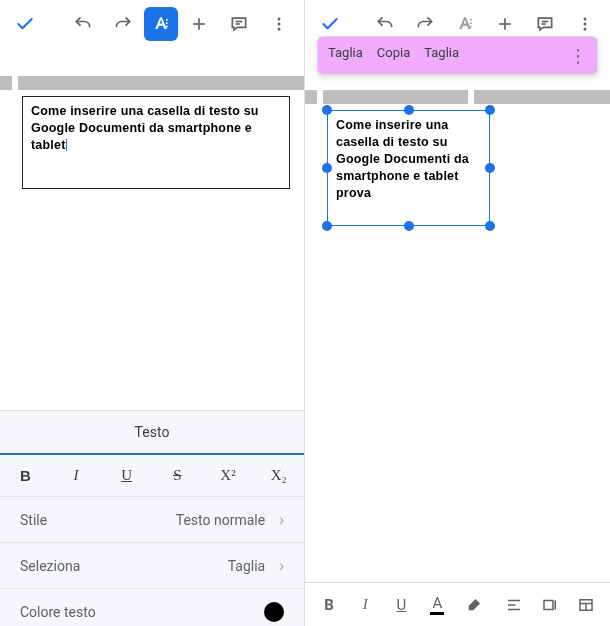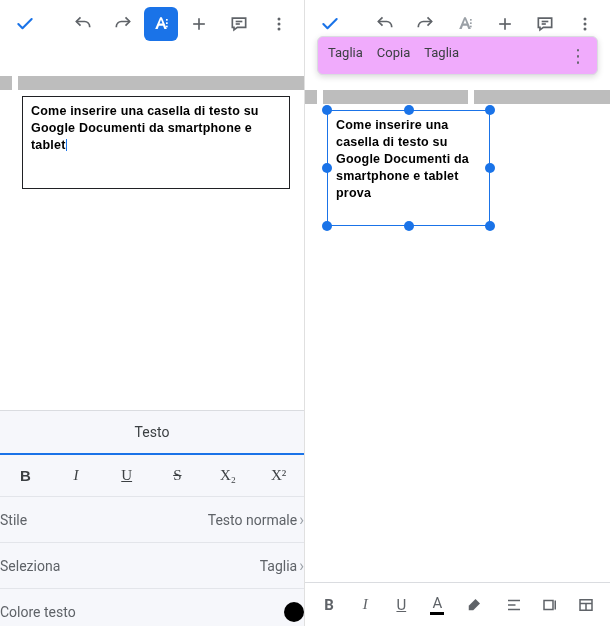--- a/index.html
+++ b/index.html
@@ -42,22 +42,22 @@
   .panel { position: absolute; bottom: 0; left: 0; right: 0; background: #f6f7fb; border-top: 1px solid #dadce0; }
   .tabs { display: flex; }
   .tab { flex: 1; text-align: center; padding: 13px 16px; font-size: 14px; color: #5f6368; border-bottom: 1px solid #dadce0; cursor: pointer; }
   .tab.active { border-bottom: 2px solid #1a73e8; color: #3c4043; }
   .fmt-row { display: flex; border-bottom: 1px solid #e3e5ea; }
   .fmt { flex: 1; text-align: center; padding: 12px 0; font-size: 15px; color: #3c4043; cursor: pointer; font-family: serif; }
   .fmt.bold { font-weight: 700; font-family: sans-serif; }
   .fmt.italic { font-style: italic; }
   .fmt.underline { text-decoration: underline; }
   .fmt.strike { text-decoration: line-through; }
-  .row { display: flex; justify-content: space-between; align-items: center; padding: 13px 0; font-size: 14px; color: #5f6368; border-bottom: 1px solid #e3e5ea; cursor: pointer; }
-  .row .val { display: flex; align-items: center; gap: 2px; color: #5f6368; }
+  .row { display: flex; justify-content: space-between; align-items: center; padding: 13px 20px; font-size: 14px; color: #5f6368; border-bottom: 1px solid #e3e5ea; cursor: pointer; }
+  .row .val { display: flex; align-items: center; gap: 14px; color: #5f6368; }
   .chev { font-size: 16px; color: #9aa0a6; }
   .stepper { display: flex; align-items: center; gap: 18px; }
   .color-dot { width: 20px; height: 20px; background: #000; border-radius: 50%; }
   
   .bottombar { position: absolute; bottom: 0; left: 0; right: 0; height: 44px; border-top: 1px solid #dadce0; background: #fff; display: flex; align-items: center; padding: 0 8px; gap: 4px; }
   .bbtn { width: 36px; height: 36px; display: flex; align-items: center; justify-content: center; cursor: pointer; color: #5f6368; font-size: 15px; }
   .bbtn.bold { font-weight: 700; }
   .bbtn.italic { font-style: italic; font-family: serif; }
   .bbtn.underline { text-decoration: underline; }
   .bbtn svg { width: 18px; height: 18px; }
@@ -127,22 +127,22 @@
 
     <div class="panel">
       <div class="tabs">
         <div class="tab active">Testo</div>
       </div>
       <div class="fmt-row">
         <div class="fmt bold">B</div>
         <div class="fmt italic">I</div>
         <div class="fmt underline">U</div>
         <div class="fmt strike">S</div>
+        <div class="fmt">X²</div>
         <div class="fmt">X₂</div>
-        <div class="fmt">X²</div>
       </div>
       <div class="row">
         <span>Stile</span>
         <span class="val">
             <span>Testo normale</span>
             <span class="chev">›</span>
           </span>
       </div>
       <div class="row">
         <span>Seleziona</span>

